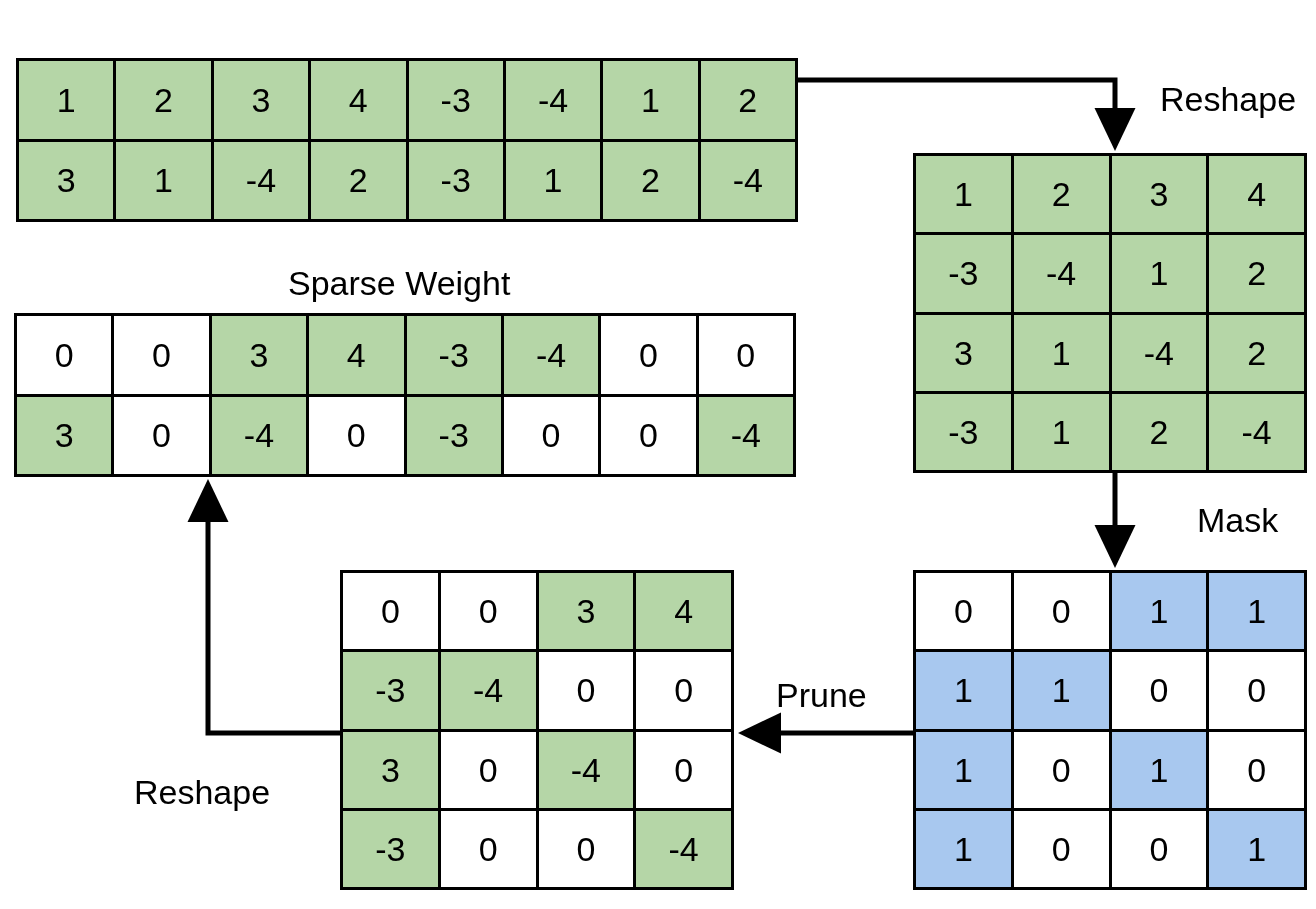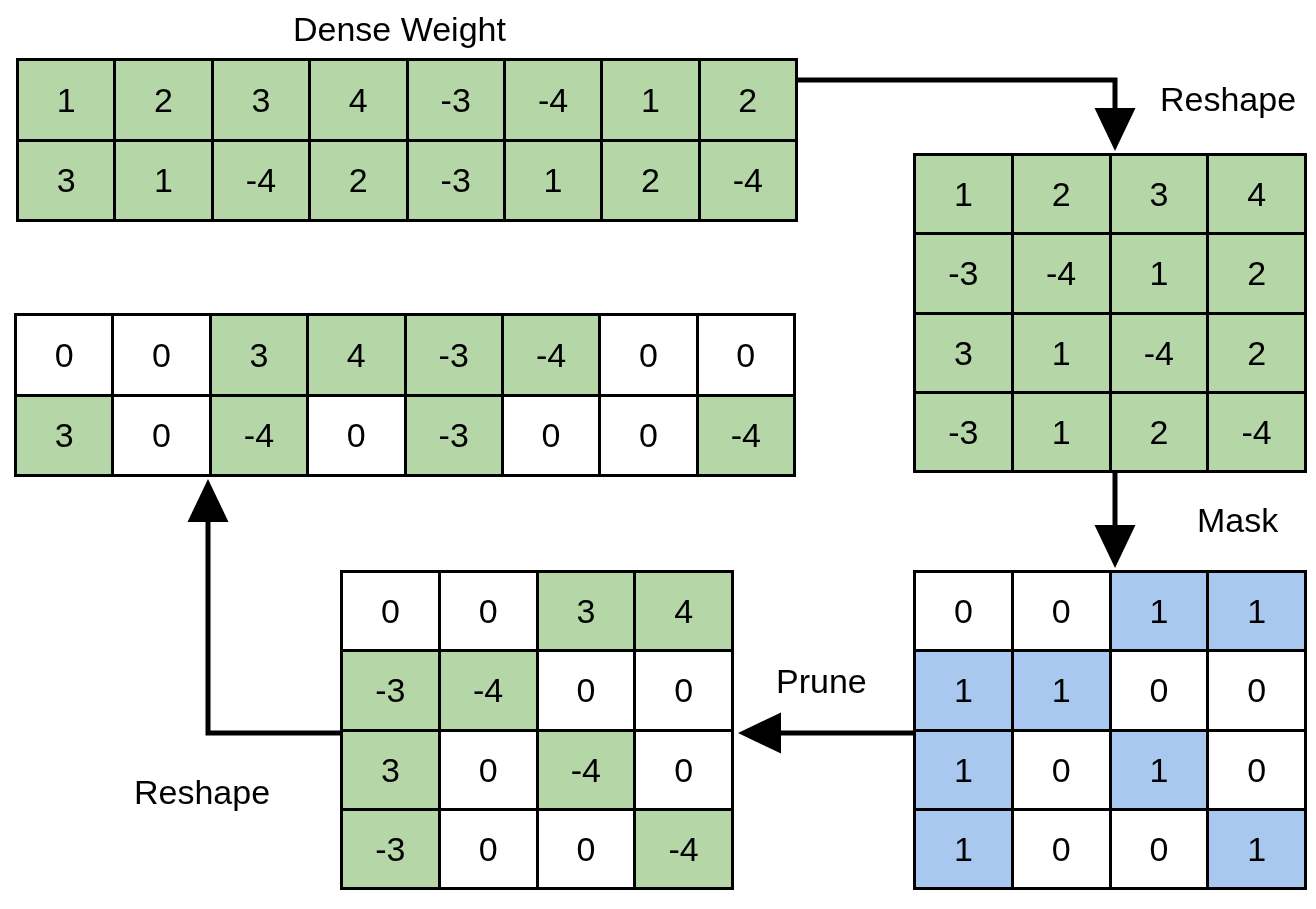--- a/index.html
+++ b/index.html
@@ -49,28 +49,28 @@
     width: 1316px;
     height: 909px;
     pointer-events: none;
   }
 </style>
 </head>
 <body>
 
 <div id="canvas">
 
-  <div class="caption" style="left:293px; top:12px;">Dense Weight</div>
 
+  <div class="caption" style="left:288px; top:266px;">Sparse Weight</div>
 
   <div class="caption" style="left:1160px; top:82px;">Reshape</div>
 
   <div class="caption" style="left:1197px; top:503px;text-align:right;">Mask</div>
 
-  <div class="caption" style="left:776px; top:664px;">Prune</div>
+  <div class="caption" style="left:776px; top:678px;">Prune</div>
 
   <div class="caption" style="left:134px; top:775px;">Reshape</div>
 
   <div class="grid" id="m-dense" style="left:16px; top:58px; width:782px; height:164px;
               grid-template-columns:repeat(8,1fr); grid-template-rows:repeat(2,1fr);">
       <div class="cell green">1</div>
       <div class="cell green">2</div>
       <div class="cell green">3</div>
       <div class="cell green">4</div>
       <div class="cell green">-3</div>

